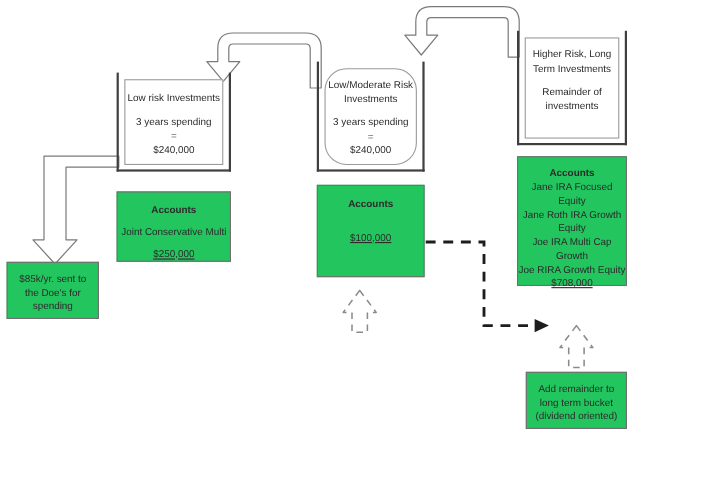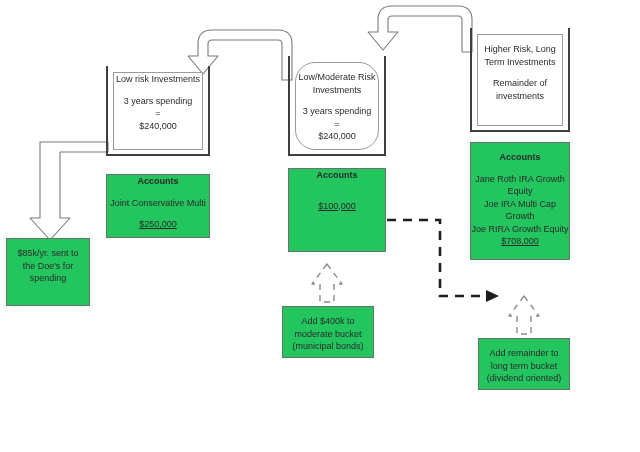--- a/index.html
+++ b/index.html
@@ -18,21 +18,21 @@
             display:flex;flex-direction:column;align-items:center;justify-content:flex-start;
             text-align:center;}
   .panel{position:absolute;box-sizing:border-box;border:1px solid #6f6f6f;background:#22c55e;
          display:flex;flex-direction:column;align-items:center;text-align:center;}
 
   .t{font-size:9px;line-height:12.5px;}
   .t.b{font-weight:bold;}
   .t.u{text-decoration:underline;}
   .gap{height:9px;}
   .pad8{padding-top:8px;}
-  .pad10{}
+  .pad10{padding-top:10px;}
 </style>
 </head>
 <body>
 
 <div id="stage">
 
   <svg class="layer" viewBox="0 0 640 452">
 
     <g>
       <path d="M 292,80 L 292,44 Q 292,30 278,30 L 212,30 Q 198,30 198,44 L 198,56
@@ -116,39 +116,35 @@
   <div class="panel pad10" style="left:288px;top:168px;width:98px;height:84px;">
     <div class="t b">Accounts</div>
     <div class="gap"></div>
     <div class="gap"></div>
     <div class="t u">$100,000</div>
   </div>
 
   <div class="panel pad8" style="left:470px;top:142px;width:100px;height:118px;">
     <div class="t b">Accounts</div>
     <div class="gap"></div>
+    <div class="t">Jane IRA Focused Equity</div>
     <div class="t">Jane Roth IRA Growth</div>
     <div class="t">Equity</div>
     <div class="t">Joe IRA Multi Cap</div>
     <div class="t">Growth</div>
     <div class="t">Joe RIRA Growth Equity</div>
     <div class="t u">$708,000</div>
   </div>
 
-  <div class="panel pad8" style="left:6px;top:238px;width:84px;height:68px;">
+  <div class="panel pad8" style="left:6px;top:238px;width:84px;height:52px;">
     <div class="t">$85k/yr. sent to</div>
     <div class="t">the Doe's for</div>
     <div class="t">spending</div>
   </div>
 
-  <div class="panel pad8" style="left:282px;top:306px;width:92px;height:52px;">
-    <div class="t">Add $400k to</div>
-    <div class="t">moderate bucket</div>
-    <div class="t">(municipal bonds)</div>
-  </div>
 
   <div class="panel pad8" style="left:478px;top:338px;width:92px;height:52px;align-items:center;">
     <div class="t">Add remainder to</div>
     <div class="t">long term bucket</div>
     <div class="t">(dividend oriented)</div>
   </div>
 
 </div>
 
 </body></html>

